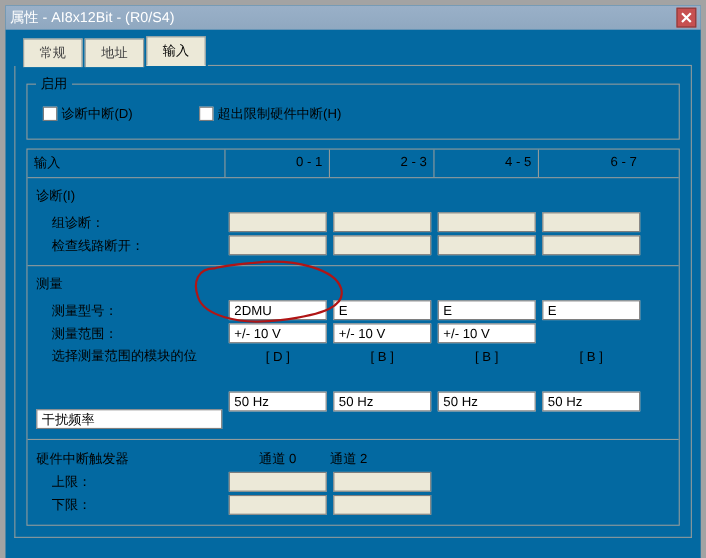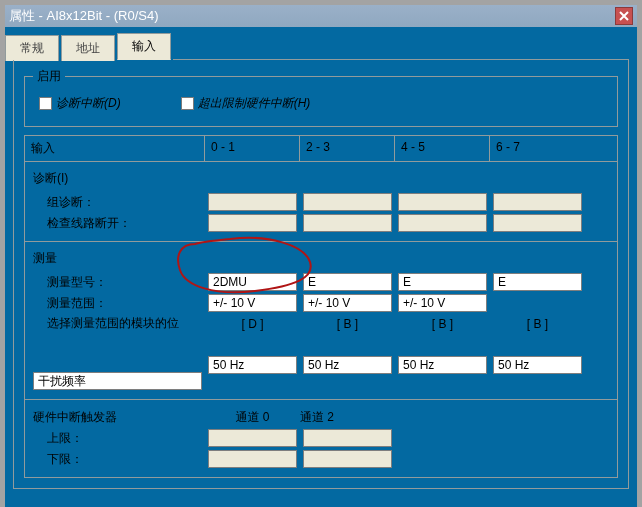--- a/index.html
+++ b/index.html
@@ -30,21 +30,21 @@
     width: 18px; height: 18px;
     background: #c75050;
     border: 1px solid #8b3a3a;
     display: flex; align-items: center; justify-content: center;
     color: #fff; font-weight: bold;
   }
   .close-btn svg { display:block; }
   .tabrow {
     display: flex;
     align-items: flex-end;
-    padding: 6px 8px 0 0;
+    padding: 6px 8px 0 16px;
     gap: 0;
   }
   .tab {
     padding: 4px 14px 4px 14px;
     border: 1px solid #919b9c;
     border-bottom: none;
     background: #ece9d8;
     margin-right: 2px;
     position: relative;
     top: 1px;
@@ -75,21 +75,20 @@
     padding: 8px 8px 8px 8px;
   }
   fieldset.inner > legend {
     padding: 0 4px;
   }
   .checkbox-row {
     display: flex;
     gap: 60px;
     align-items: flex-end;
     padding: 2px 6px 6px 6px;
-    font-style: italic;
   }
   .checkbox {
     display: flex; align-items: center; gap: 4px;
   }
   .checkbox .box {
     width: 13px; height: 13px;
     border: 1px solid #7a7a7a;
     background: #fff;
   }
   .grid {
@@ -97,21 +96,21 @@
     padding: 0;
   }
   .grid-head {
     display: grid;
     grid-template-columns: 180px 95px 95px 95px 95px;
     border-bottom: 1px solid #919b9c;
   }
   .grid-head > div {
     padding: 4px 6px;
     border-right: 1px solid #919b9c;
-    text-align: left;
+    text-align: right;
   }
   .grid-head > div:first-child { text-align: left; }
   .grid-head > div:last-child { border-right: none; }
   .section {
     padding: 6px 8px 6px 8px;
   }
   .section + .section { border-top: 1px solid #919b9c; }
   .section-title { margin: 2px 0 6px 0; }
   .row {
     display: grid;

